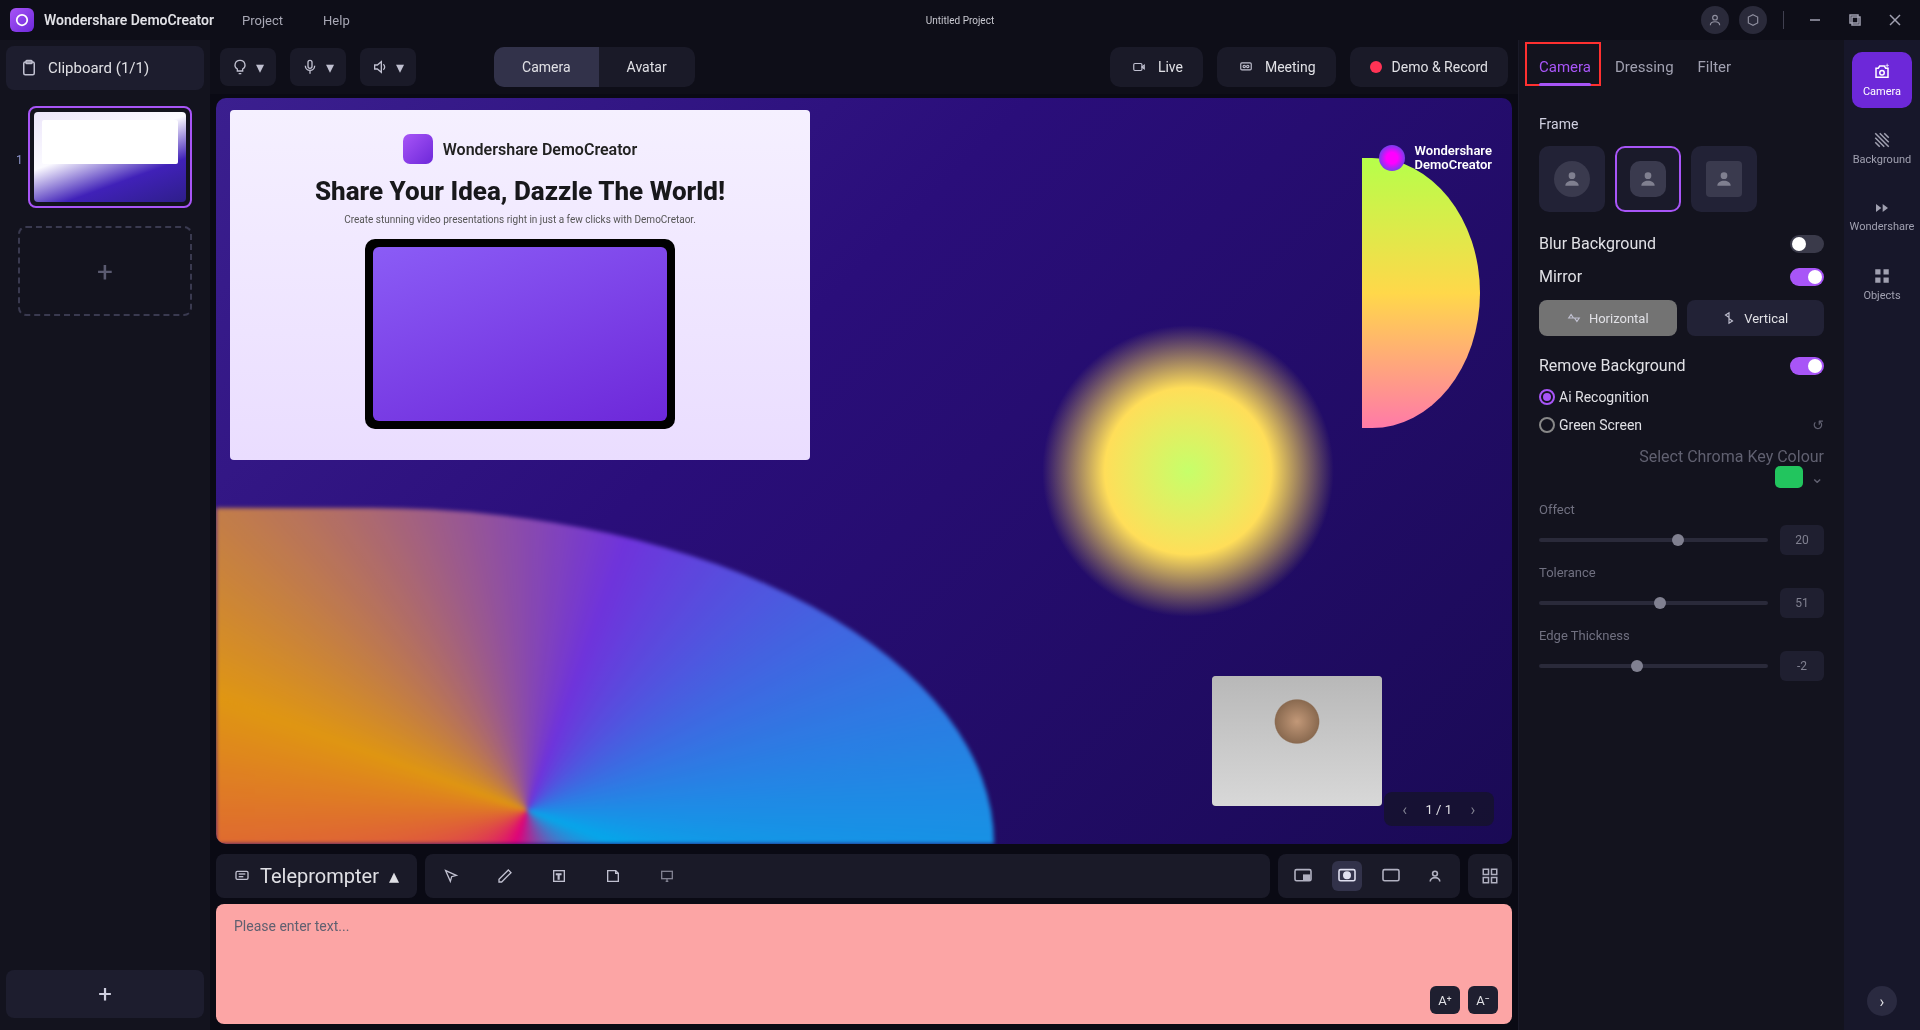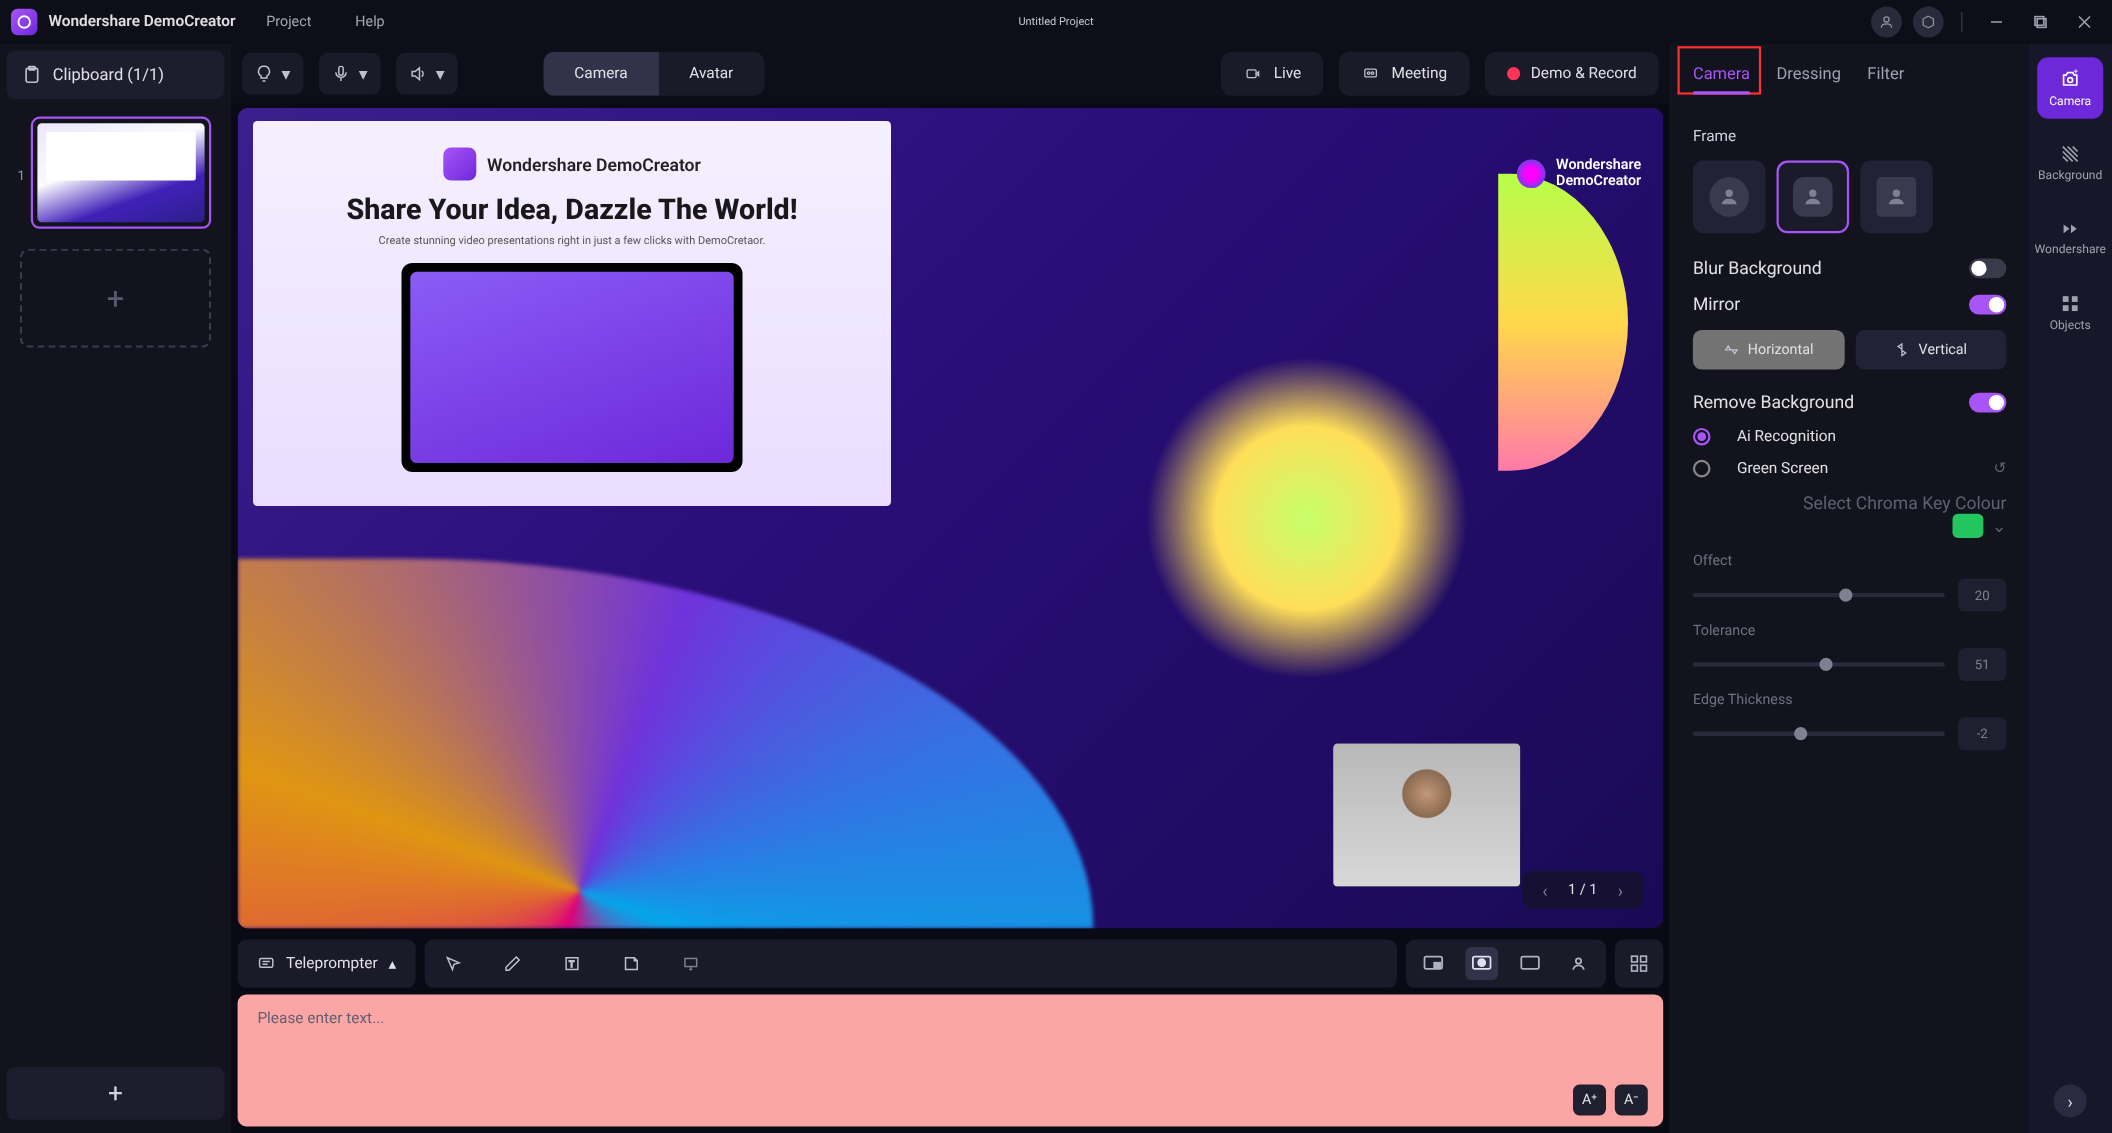--- a/index.html
+++ b/index.html
@@ -57,21 +57,21 @@
 .wm-text { font-size:13px; line-height:1.1; font-weight:600; }
 .camera-feed { position:absolute; right:130px; bottom:38px; width:170px; height:130px; background:linear-gradient(#777,#333); border-radius:4px; overflow:hidden; }
 .cam-person { position:absolute; inset:0; background: radial-gradient(ellipse at 50% 35%, #c29878 0%, #8a6a50 18%, transparent 19%), linear-gradient(#b8b8b8,#d8d8d8); }
 .swirl { position:absolute; left:0; bottom:0; width:60%; height:45%; background: conic-gradient(from 200deg at 40% 90%, #ff007b, #ffae00, #7c3aed, #00c2ff, #ff007b); filter: blur(2px); opacity:0.85; border-top-right-radius:80% 100%; }
 .yellowshape { position:absolute; right:32px; top:60px; width:118px; height:270px; background:linear-gradient(180deg,#b6ff4a,#ffd84a,#ff7aa8); border-radius:0 120px 120px 0 / 0 150px 150px 0; }
 .pager { position:absolute; right:18px; bottom:18px; display:flex; align-items:center; gap:10px; background:rgba(20,20,35,0.7); border-radius:8px; padding:6px 10px; }
 .pg-arrow { width:22px; height:22px; display:flex; align-items:center; justify-content:center; color:#808090; cursor:pointer; }
 .pg-text { font-size:13px; }
 
 .tele-bar { height:44px; margin:6px; display:flex; gap:8px; }
-.tele-lbl { background:#1a1a28; border-radius:8px; padding:0 18px; display:flex; align-items:center; gap:10px; font-size:14px; }
+.tele-lbl { background:#1a1a28; border-radius:8px; padding:0 18px; display:flex; align-items:center; gap:10px; font-size:20px; }
 .tool-row { flex:1; background:#1a1a28; border-radius:8px; display:flex; align-items:center; padding:0 14px; gap:30px; }
 .tool-ic { width:24px; height:24px; display:flex; align-items:center; justify-content:center; color:#b0b0c0; cursor:pointer; }
 .cam-layouts { background:#1a1a28; border-radius:8px; display:flex; align-items:center; padding:0 10px; gap:14px; }
 .layout-ic { width:30px; height:30px; border-radius:6px; display:flex; align-items:center; justify-content:center; cursor:pointer; }
 .layout-ic.sel { background:#32324a; }
 .expand-btn { width:44px; background:#1a1a28; border-radius:8px; display:flex; align-items:center; justify-content:center; }
 .tele-input { margin:0 6px 6px 6px; height:120px; background:#fca5a5; border-radius:8px; padding:14px 18px; position:relative; }
 .tele-ph { color:#606070; font-size:14px; }
 .font-ctrls { position:absolute; right:14px; bottom:10px; display:flex; gap:8px; }
 .font-btn { width:30px; height:28px; background:#1f1f30; border-radius:6px; display:flex; align-items:center; justify-content:center; font-size:13px; cursor:pointer; }
@@ -90,21 +90,21 @@
 .frame-opt.sel { border:2px solid #a855f7; background:#1a1a2a; }
 .avatar-circ { width:36px; height:36px; border-radius:50%; background:#3a3a4e; display:flex; align-items:center; justify-content:center; color:#808090; }
 .row { display:flex; align-items:center; justify-content:space-between; margin:14px 0; }
 .toggle { width:34px; height:18px; background:#3a3a4a; border-radius:10px; position:relative; cursor:pointer; }
 .toggle.on { background:#a855f7; }
 .toggle .knob { position:absolute; top:2px; width:14px; height:14px; background:#fff; border-radius:50%; left:2px; }
 .toggle.on .knob { left:18px; }
 .btn-pair { display:flex; gap:10px; margin:10px 0 20px; }
 .btn-half { flex:1; height:36px; background:#222236; border-radius:8px; display:flex; align-items:center; justify-content:center; gap:8px; font-size:13px; cursor:pointer; }
 .btn-half.active { background:#737373; }
-.radio-row { display:flex; align-items:center; gap:24px; margin:12px 0; font-size:14px; }
+.radio-row { display:flex; align-items:center; gap:4px; margin:12px 0; font-size:14px; }
 .radio { width:16px; height:16px; border-radius:50%; border:2px solid #888; display:flex; align-items:center; justify-content:center; }
 .radio.on { border-color:#a855f7; }
 .radio.on::after { content:''; width:8px; height:8px; background:#a855f7; border-radius:50%; }
 .disabled { color:#606070; }
 .chroma-row { display:flex; align-items:flex-end; justify-content:space-between; margin:14px 0;flex-direction:column; }
 .chroma-sw { width:28px; height:22px; background:#22c55e; border-radius:5px; }
 .chev { color:#606070; margin-left:8px; }
 .slider-row { margin:10px 0 6px; }
 .slider-label { font-size:13px; color:#707080; margin-bottom:8px; }
 .slider-wrap { display:flex; align-items:center; gap:12px; }

